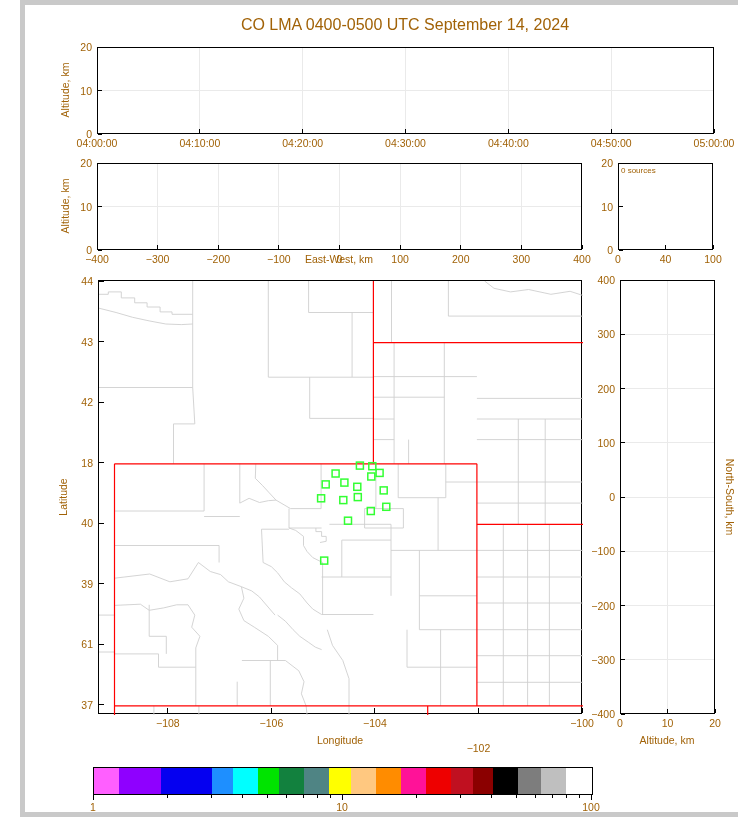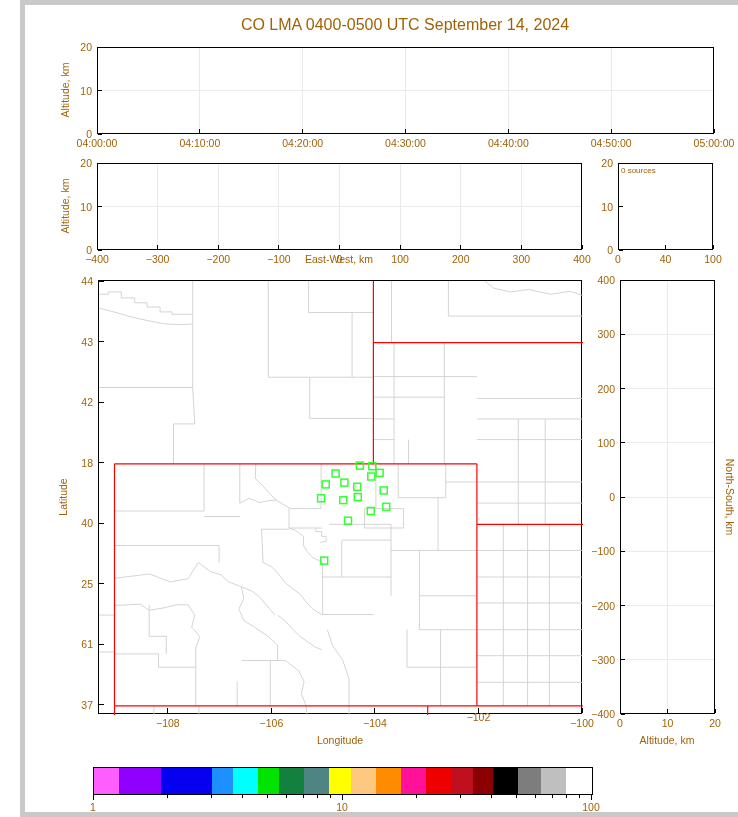--- a/index.html
+++ b/index.html
@@ -302,29 +302,29 @@
       <div class="ticklabel yr" style="left: 548px; top: 648.75px;">−300</div>
       <div class="tick" style="left: 596px; top: 708.5px; width: 4px; height: 1px;"></div>
       <div class="ticklabel yr" style="left: 548px; top: 703px;">−400</div>
       <div class="tick" style="left: 142.382px; top: 703px; width: 1px; height: 5px;"></div>
       <div class="ticklabel xc" style="left: 142.882px; top: 712px;">−108</div>
       <div class="tick" style="left: 245.912px; top: 703px; width: 1px; height: 5px;"></div>
       <div class="ticklabel xc" style="left: 246.412px; top: 712px;">−106</div>
       <div class="tick" style="left: 349.441px; top: 703px; width: 1px; height: 5px;"></div>
       <div class="ticklabel xc" style="left: 349.941px; top: 712px;">−104</div>
       <div class="tick" style="left: 452.971px; top: 703px; width: 1px; height: 5px;"></div>
-      <div class="ticklabel xc" style="left: 453.471px; top: 706px;">−102</div>
+      <div class="ticklabel xc" style="left: 453.471px; top: 737px;">−102</div>
       <div class="tick" style="left: 556.5px; top: 703px; width: 1px; height: 5px;"></div>
       <div class="ticklabel xc" style="left: 557px; top: 712px;">−100</div>
       <div class="tick" style="left: 74px; top: 699.421px; width: 5px; height: 1px;"></div>
       <div class="ticklabel yr" style="left: 26px; top: 693.921px;">37</div>
       <div class="tick" style="left: 74px; top: 638.891px; width: 5px; height: 1px;"></div>
       <div class="ticklabel yr" style="left: 26px; top: 633.391px;">61</div>
       <div class="tick" style="left: 74px; top: 578.361px; width: 5px; height: 1px;"></div>
-      <div class="ticklabel yr" style="left: 26px; top: 572.861px;">25</div>
+      <div class="ticklabel yr" style="left: 26px; top: 572.861px;">39</div>
       <div class="tick" style="left: 74px; top: 517.831px; width: 5px; height: 1px;"></div>
       <div class="ticklabel yr" style="left: 26px; top: 512.331px;">40</div>
       <div class="tick" style="left: 74px; top: 457.301px; width: 5px; height: 1px;"></div>
       <div class="ticklabel yr" style="left: 26px; top: 451.801px;">18</div>
       <div class="tick" style="left: 74px; top: 396.771px; width: 5px; height: 1px;"></div>
       <div class="ticklabel yr" style="left: 26px; top: 391.271px;">42</div>
       <div class="tick" style="left: 74px; top: 336.241px; width: 5px; height: 1px;"></div>
       <div class="ticklabel yr" style="left: 26px; top: 330.741px;">43</div>
       <div class="tick" style="left: 74px; top: 275.711px; width: 5px; height: 1px;"></div>
       <div class="ticklabel yr" style="left: 26px; top: 270.211px;">44</div>

